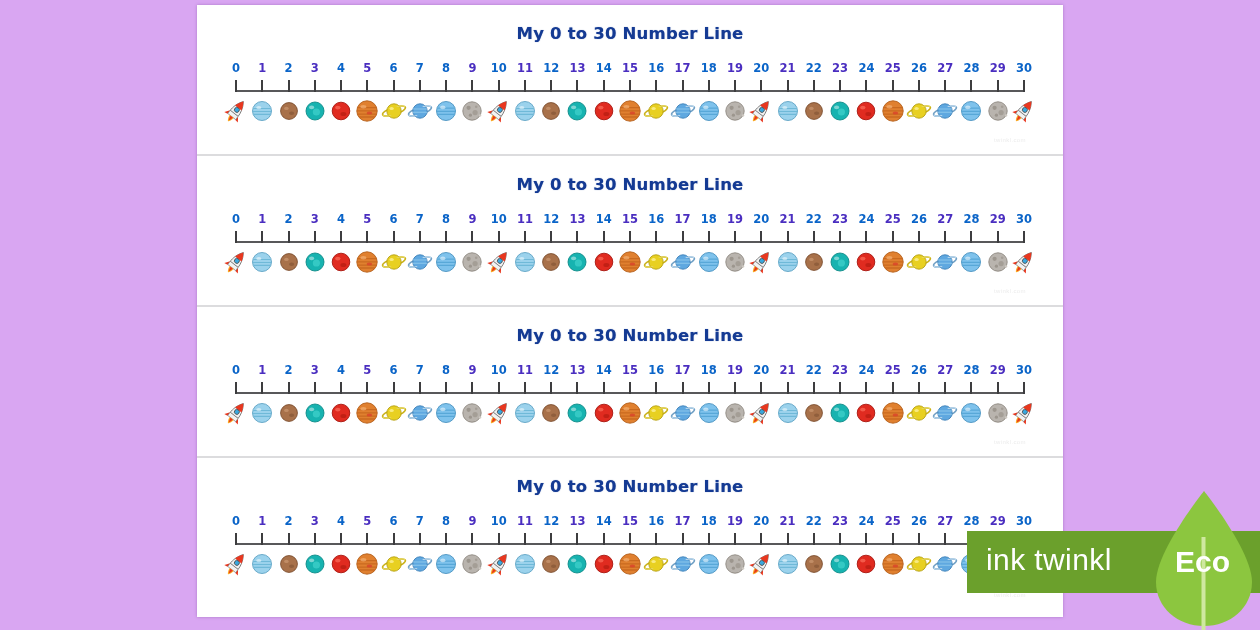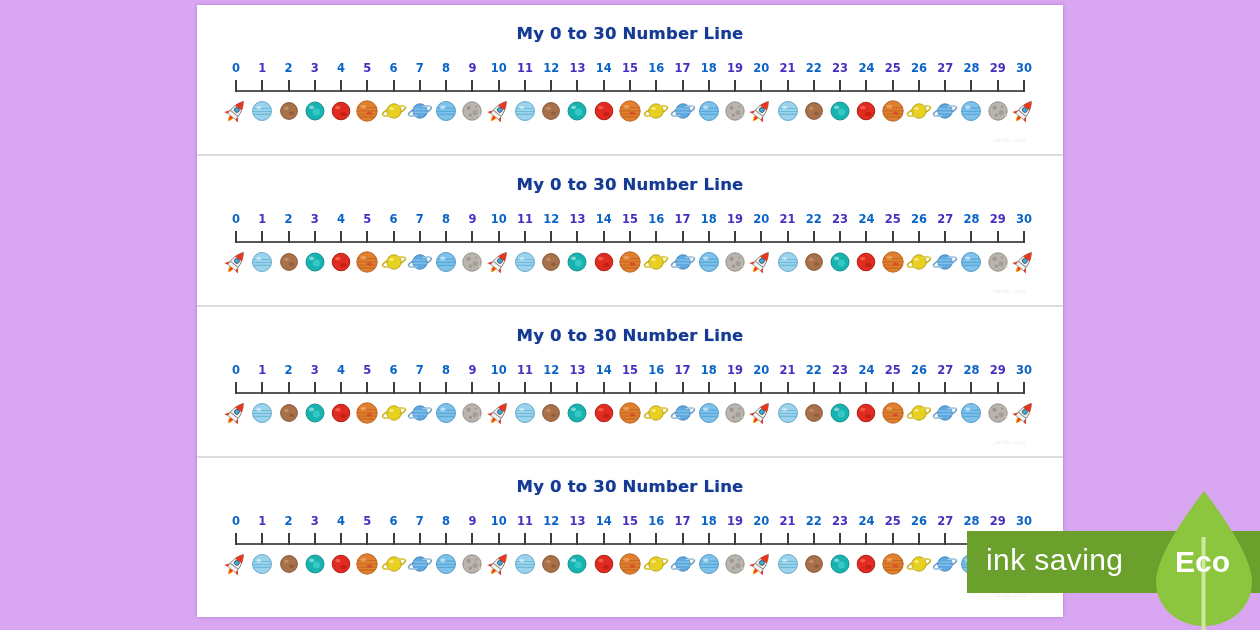--- a/index.html
+++ b/index.html
@@ -1530,21 +1530,21 @@
               </svg>
             </div>
           </div>
         </div>
         <div class="watermark">twinkl.com</div>
       </div>
     </div>
 
   <div id="eco-badge">
     <div id="eco-bar" style="background: rgb(107, 160, 44);"></div>
-    <div id="eco-ink-label">ink saving</div>
+    <div id="eco-ink-label">ink twinkl</div>
     <div id="eco-leaf">
       <svg viewBox="0 0 110 150" aria-hidden="true">
         <path d="M55 6 C 55 6, 103 66, 103 97 C 103 123, 81 141, 55 141
                  C 29 141, 7 123, 7 97 C 7 66, 55 6, 55 6 Z" fill="#8cc63f"></path>
         <rect x="52.5" y="52" width="4" height="98" fill="#cfe8a0"></rect>
       </svg>
     </div>
     <div id="eco-leaf-label">Eco</div>
   </div>
 

